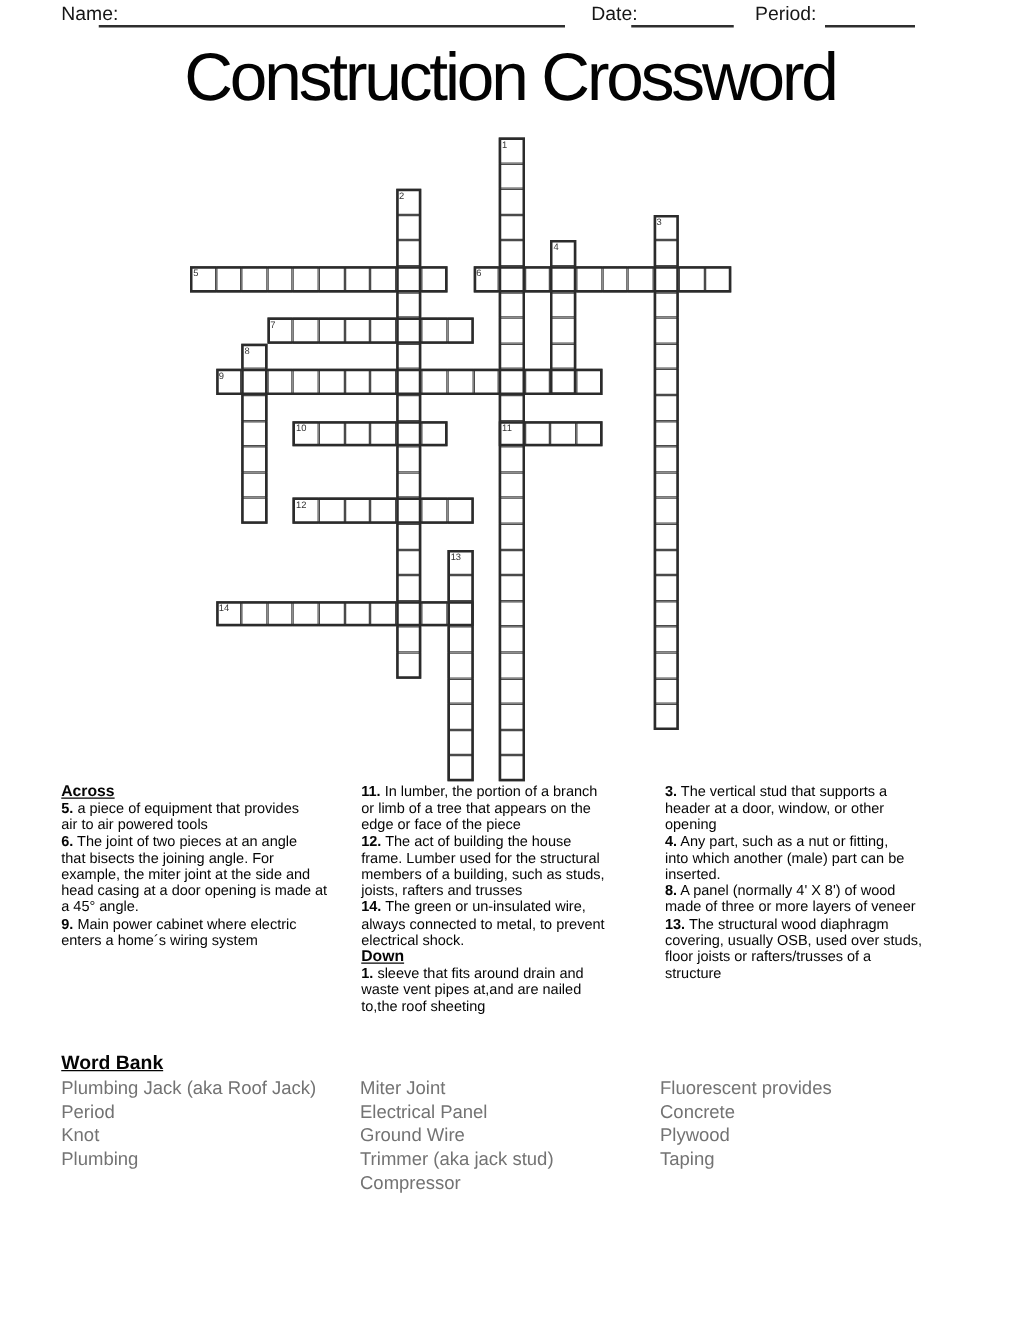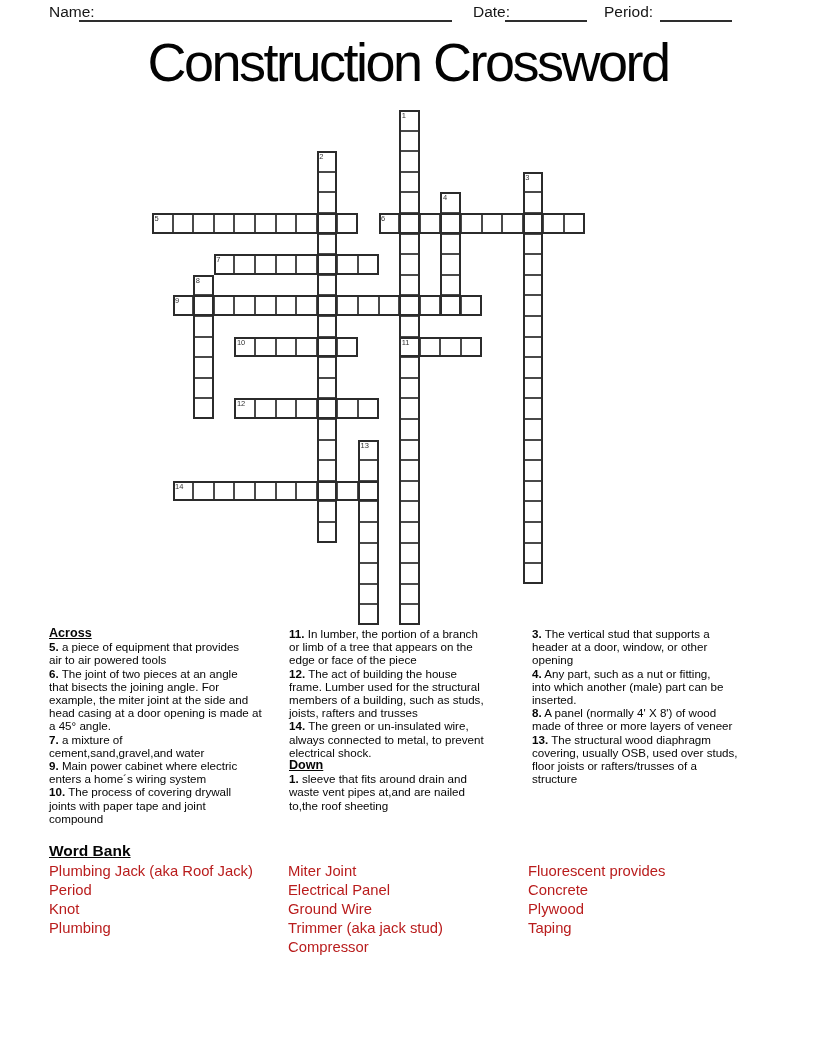--- a/index.html
+++ b/index.html
@@ -43,21 +43,21 @@
   .clue-col.c2{left:532px;width:224px;}
   .clue-heading{font-weight:bold;text-decoration:underline;font-size:12.6px;}
   .clue{margin:0;}
   .clue b{font-weight:bold;}
   .clue span{white-space:pre-line;text-align:center;}
   
   #wb-heading{
     position:absolute;left:49px;top:842px;font-size:15.5px;font-weight:bold;
     text-decoration:underline;color:#050505;
   }
-  .wb-col{position:absolute;top:862px;font-size:14.8px;line-height:19px;color:#b91c1c;}
+  .wb-col{position:absolute;top:862px;font-size:14.8px;line-height:19px;color:#737373;}
   .wb-col.c0{left:49px;}
   .wb-col.c1{left:288px;}
   .wb-col.c2{left:528px;}
   .wb-item{white-space:nowrap;}
 </style>
 </head>
 <body>
 
 <span id="name-label" class="hdr-label">Name:</span>
 <div id="name-blank" class="blank"></div>
@@ -243,27 +243,22 @@
 
 <div class="clue-col c0" id="clue-col-0">
     <div class="clue-heading">Across</div>
     <p class="clue"><b>5.</b> <span>a piece of equipment that provides
 air to air powered tools</span></p>
     <p class="clue"><b>6.</b> <span>The joint of two pieces at an angle
 that bisects the joining angle. For
 example, the miter joint at the side and
 head casing at a door opening is made at
 a 45° angle.</span></p>
-    <p class="clue"><b>7.</b> <span>a mixture of
-cement,sand,gravel,and water</span></p>
     <p class="clue"><b>9.</b> <span>Main power cabinet where electric
 enters a home´s wiring system</span></p>
-    <p class="clue"><b>10.</b> <span>The process of covering drywall
-joints with paper tape and joint
-compound</span></p>
   </div>
 <div class="clue-col c1" id="clue-col-1">
     <p class="clue"><b>11.</b> <span>In lumber, the portion of a branch
 or limb of a tree that appears on the
 edge or face of the piece</span></p>
     <p class="clue"><b>12.</b> <span>The act of building the house
 frame. Lumber used for the structural
 members of a building, such as studs,
 joists, rafters and trusses</span></p>
     <p class="clue"><b>14.</b> <span>The green or un-insulated wire,

